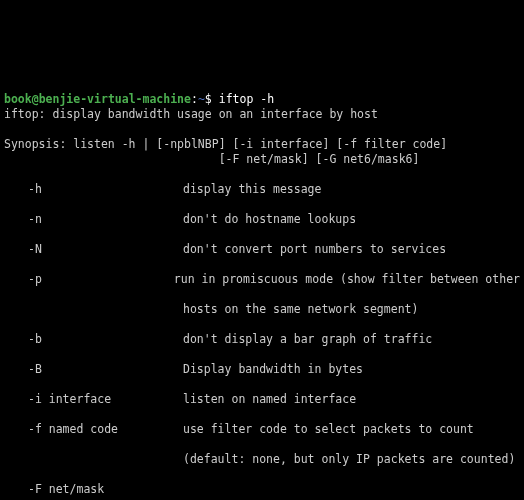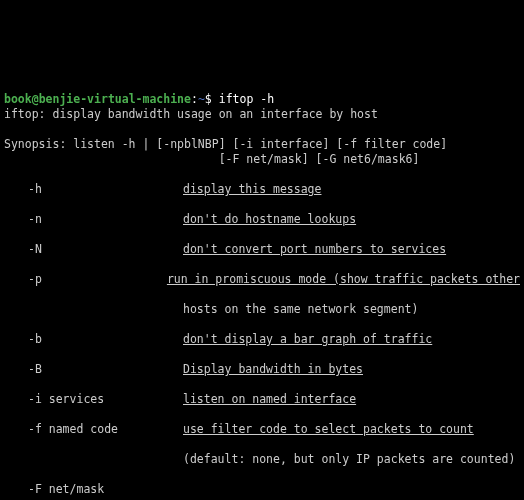--- a/index.html
+++ b/index.html
@@ -17,44 +17,44 @@
   }
   .term {
     padding: 2px 4px;
     position: relative;
   }
   .green { color: #4caf50; font-weight: bold; }
   .blue  { color: #4f6fbf; }
   .white { color: #ffffff; }
   .row { display: flex; }
   .opt { width: 155px; }
-  .desc { flex: 1; text-decoration: underline; }
+  .desc { flex: 1; }
   .indent { padding-left: 24px; }
   .cont { padding-left: 179px; }
 </style>
 </head>
 <body>
 
 
 
 <div class="term">
 <span><span class="green">book</span><span class="green">@</span><span class="green">benjie-virtual-machine</span><span class="white">:</span><span class="blue">~</span><span class="white">$ </span><span class="white">iftop -h</span></span>
 <span>iftop: display bandwidth usage on an interface by host</span>
 
 <span>Synopsis: listen -h | [-npblNBP] [-i interface] [-f filter code]</span>
 <span>                               [-F net/mask] [-G net6/mask6]</span>
 
 <div class="row indent"><span class="opt">-h</span><span class="desc">display this message</span></div>
 <div class="row indent"><span class="opt">-n</span><span class="desc">don't do hostname lookups</span></div>
 <div class="row indent"><span class="opt">-N</span><span class="desc">don't convert port numbers to services</span></div>
-<div class="row indent"><span class="opt">-p</span><span class="desc">run in promiscuous mode (show traffic packets other</span></div>
+<div class="row indent"><span class="opt">-p</span><span class="desc">run in promiscuous mode (show filter between other</span></div>
 <div class="cont">hosts on the same network segment)</div>
 <div class="row indent"><span class="opt">-b</span><span class="desc">don't display a bar graph of traffic</span></div>
 <div class="row indent"><span class="opt">-B</span><span class="desc">Display bandwidth in bytes</span></div>
-<div class="row indent"><span class="opt">-i services</span><span class="desc">listen on named interface</span></div>
+<div class="row indent"><span class="opt">-i interface</span><span class="desc">listen on named interface</span></div>
 <div class="row indent"><span class="opt">-f named code</span><span class="desc">use filter code to select packets to count</span></div>
 <div class="cont">(default: none, but only IP packets are counted)</div>
 <div class="row indent"><span class="opt">-F net/mask</span></div>
 
 
 
 
 
 
 

